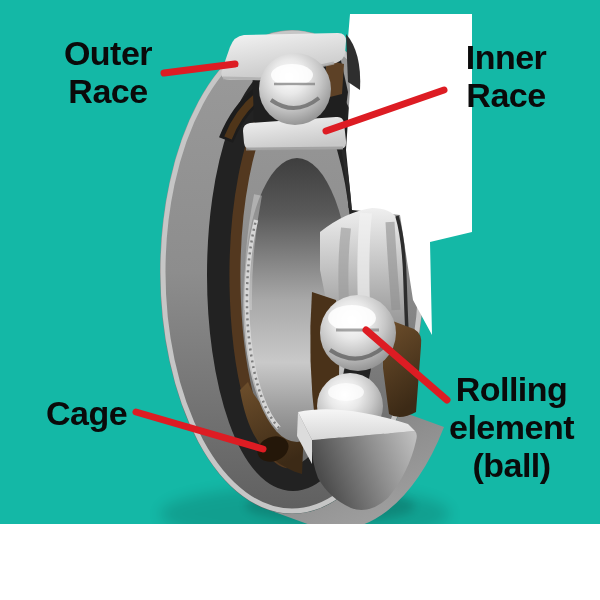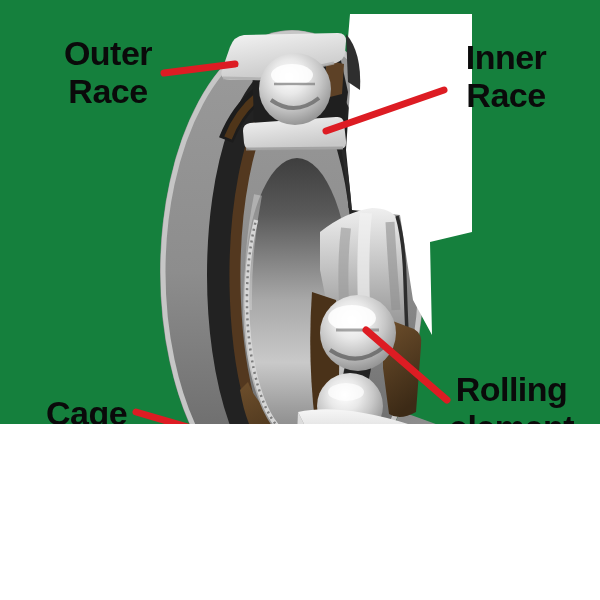--- a/index.html
+++ b/index.html
@@ -1,16 +1,16 @@
 <!DOCTYPE html>
 <html><head>
 <meta charset="utf-8">
 <style>
   html,body{margin:0;padding:0;background:#ffffff;}
-  #stage{position:relative;width:600px;height:424px;overflow:hidden;background:#15803d;
+  #stage{position:relative;width:600px;height:524px;overflow:hidden;background:#14b8a6;
          font-family:"Liberation Sans","DejaVu Sans",sans-serif;}
   #stage svg{position:absolute;left:0;top:0;}
   .part-label{position:absolute;font-weight:bold;font-size:34px;line-height:38px;
               color:#0a0a0a;white-space:pre-line;text-align:center;
               letter-spacing:-0.5px;}
   .lbl-outer{left:23px;top:34px;width:170px;}
   .lbl-inner{left:420px;top:38px;width:172px;text-align:center;}
   .lbl-cage{left:46px;top:394px;width:120px;text-align:left;}
   .lbl-roll{left:424px;top:370px;width:175px;}
 </style>

